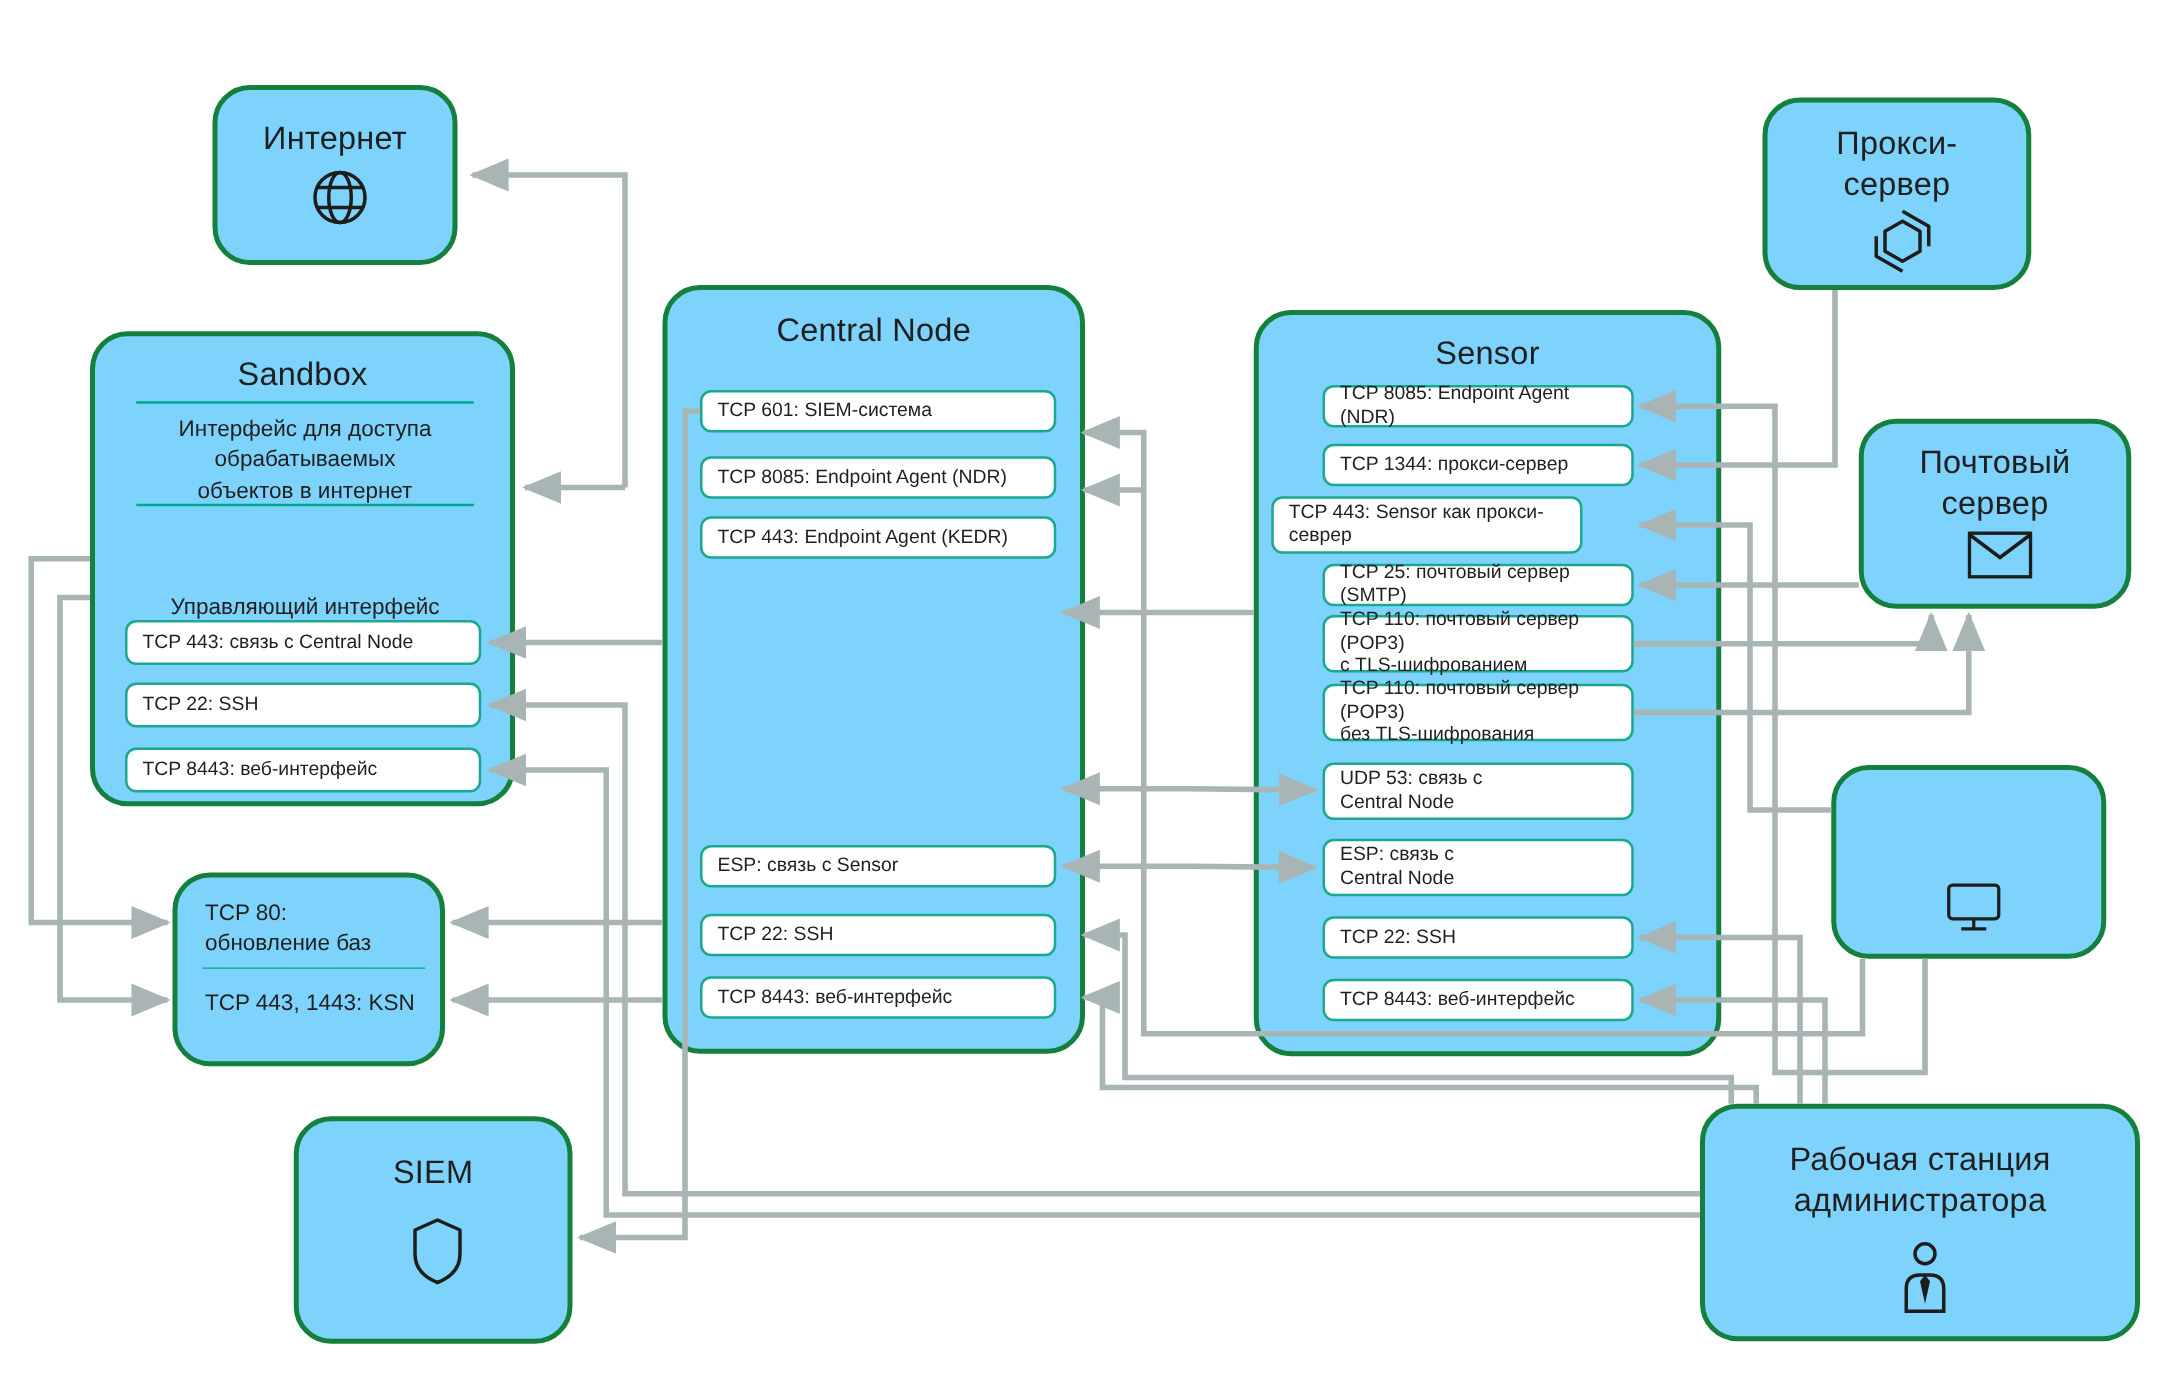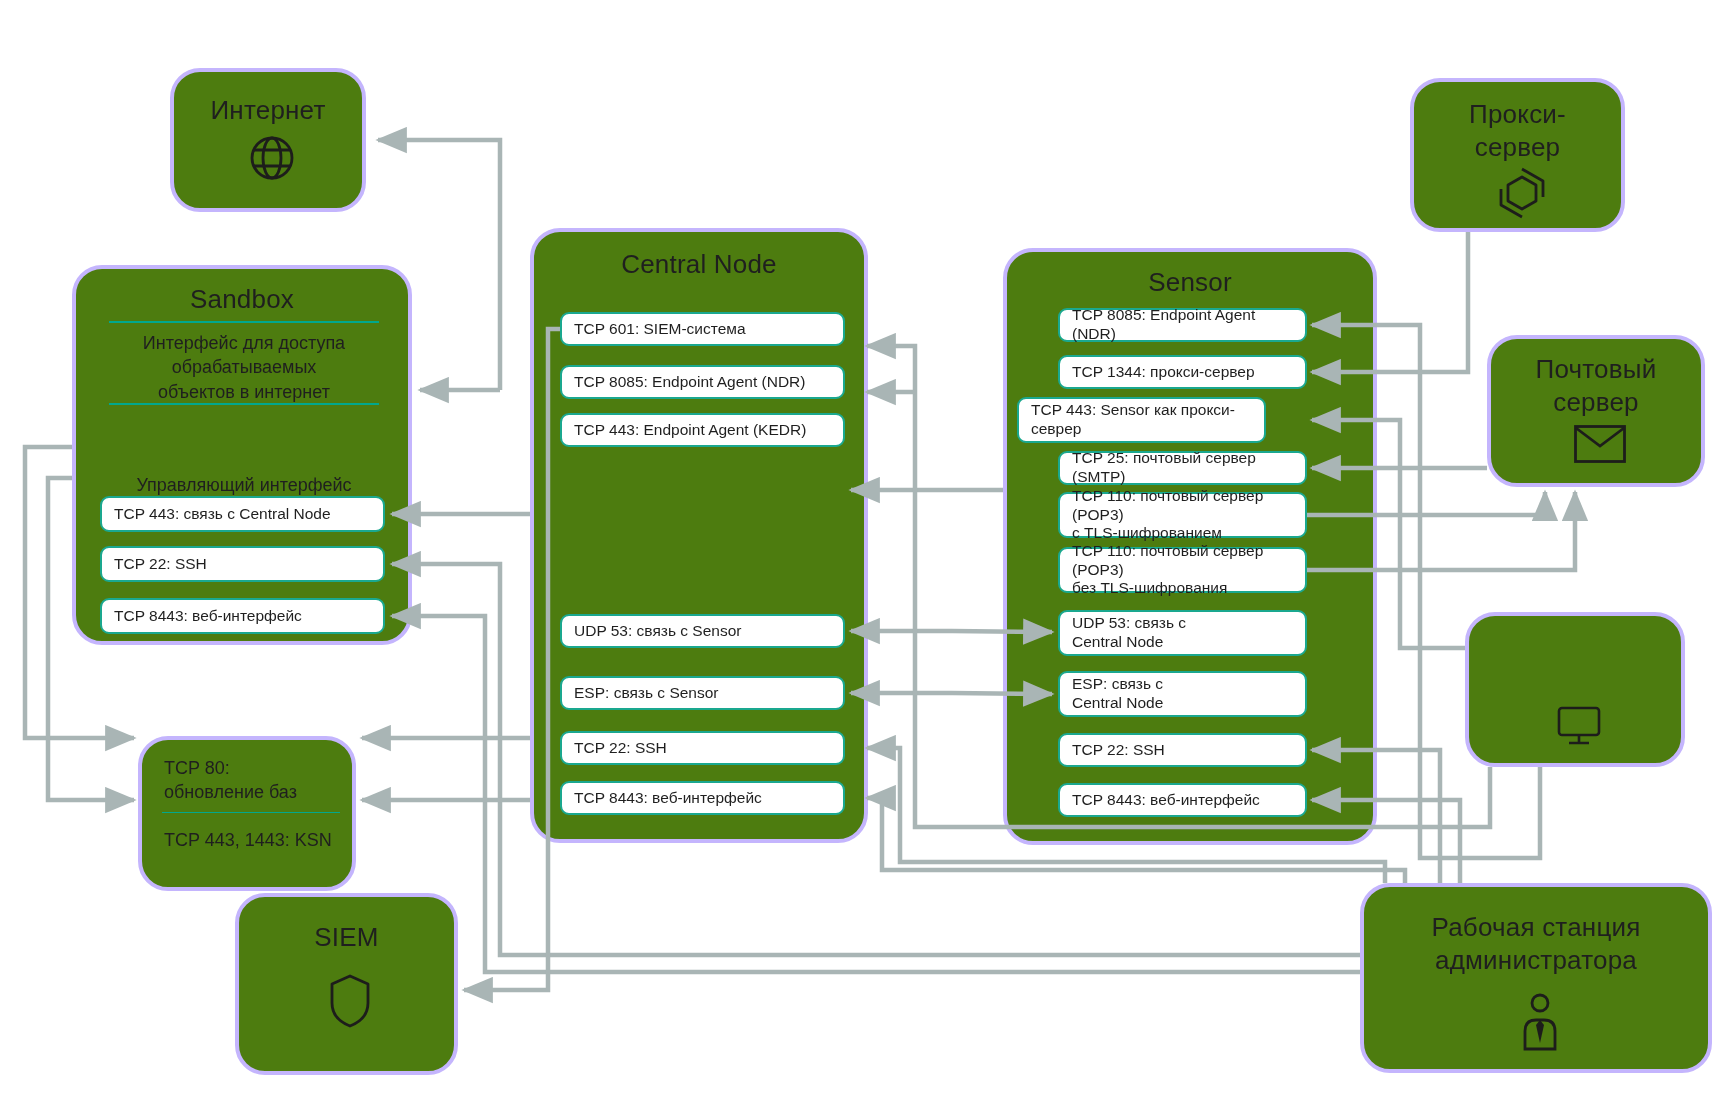--- a/index.html
+++ b/index.html
@@ -1,18 +1,18 @@
 <!DOCTYPE html>
 <html><head>
 <meta charset="utf-8">
 <style>
   html,body{margin:0;padding:0;background:#f4f4f4;}
   #canvas{position:relative;width:1728px;height:1117px;background:#ffffff;
           font-family:"Liberation Sans","DejaVu Sans",sans-serif;color:#1f1f1f;overflow:hidden;}
-  .node{position:absolute;background:#4d7c0f;border:4px solid #c4b5fd;border-radius:30px;box-sizing:border-box;}
+  .node{position:absolute;background:#7dd3fc;border:4px solid #15803d;border-radius:30px;box-sizing:border-box;}
   .node-title{position:absolute;width:100%;text-align:center;font-size:26px;letter-spacing:.2px;white-space:pre-line;line-height:1.25;}
   .chip{position:absolute;background:#fff;border:2px solid #1aa88f;border-radius:9px;box-sizing:border-box;
         display:flex;align-items:center;padding:2px 12px;font-size:15.5px;line-height:1.22;white-space:pre-line;}
   .label{position:absolute;text-align:center;font-size:18px;line-height:1.35;white-space:pre-line;}
   .divider{position:absolute;height:0;border-top:2px solid #00A88E;}
   .icon{position:absolute;}
   #wires{position:absolute;left:0;top:0;z-index:5;pointer-events:none;}
   .wire{fill:none;stroke:#A9B5B5;stroke-width:4.5px;}
 </style>
 </head>
@@ -55,21 +55,20 @@
   <div class="chip" style="left:100px;top:496px;width:285px;height:36px;text-align:right;">TCP 443: связь с Central Node</div>
   <div class="chip" style="left:100px;top:546px;width:285px;height:36px;">TCP 22: SSH</div>
   <div class="chip" style="left:100px;top:598px;width:285px;height:36px;">TCP 8443: веб-интерфейс</div>
 
   <div class="node" style="left:530px;top:228px;width:338px;height:615px;">
     <div class="node-title" style="top:16px;">Central Node</div>
   </div>
   <div class="chip" style="left:560px;top:312px;width:285px;height:34px;">TCP 601: SIEM-система</div>
   <div class="chip" style="left:560px;top:365px;width:285px;height:34px;">TCP 8085: Endpoint Agent (NDR)</div>
   <div class="chip" style="left:560px;top:413px;width:285px;height:34px;">TCP 443: Endpoint Agent (KEDR)</div>
-  <div class="chip" style="left:560px;top:614px;width:285px;height:34px;">UDP 53: связь с Sensor</div>
   <div class="chip" style="left:560px;top:676px;width:285px;height:34px;">ESP: связь с Sensor</div>
   <div class="chip" style="left:560px;top:731px;width:285px;height:34px;">TCP 22: SSH</div>
   <div class="chip" style="left:560px;top:781px;width:285px;height:34px;">TCP 8443: веб-интерфейс</div>
 
   <div class="node" style="left:1003px;top:248px;width:374px;height:597px;">
     <div class="node-title" style="top:14px;">Sensor</div>
   </div>
   <div class="chip" style="left:1058px;top:308px;width:249px;height:34px;">TCP 8085: Endpoint Agent (NDR)</div>
   <div class="chip" style="left:1058px;top:355px;width:249px;height:34px;">TCP 1344: прокси-сервер</div>
   <div class="chip" style="left:1005px;top:397px;width:249px;height:46px;margin-left:12px;">TCP 443: Sensor как прокси-
@@ -99,21 +98,21 @@
 
   <div class="node" style="left:1465px;top:612px;width:220px;height:155px;">
     <svg class="icon" style="left:88px;top:90px;" width="44" height="40" viewBox="0 0 44 40">
       <g fill="none" stroke="#1d1d1b" stroke-width="2.6">
         <rect x="2" y="2" width="40" height="27" rx="3"></rect>
         <path d="M22,29 V36 M12,37 H32"></path>
       </g>
     </svg>
   </div>
 
-  <div class="node" style="left:138px;top:698px;width:218px;height:155px;margin-top:38px;">
+  <div class="node" style="left:138px;top:698px;width:218px;height:155px;">
     <div class="label" style="left:22px;top:16px;width:180px;text-align:left;">TCP 80:
 обновление баз</div>
     <div class="divider" style="left:20px;top:72px;width:178px;border-top-width:1.5px;"></div>
     <div class="label" style="left:22px;top:88px;width:180px;text-align:left;">TCP 443, 1443: KSN</div>
   </div>
 
   <div class="node" style="left:235px;top:893px;width:223px;height:182px;">
     <div class="node-title" style="top:24px;">SIEM</div>
     <svg class="icon" style="left:86px;top:76px;" width="50" height="56" viewBox="0 0 50 56">
       <path d="M25,3 L43,11 V30 Q43,46 25,53 Q7,46 7,30 V11 Z" fill="none" stroke="#1d1d1b" stroke-width="2.8" stroke-linejoin="round"></path>

